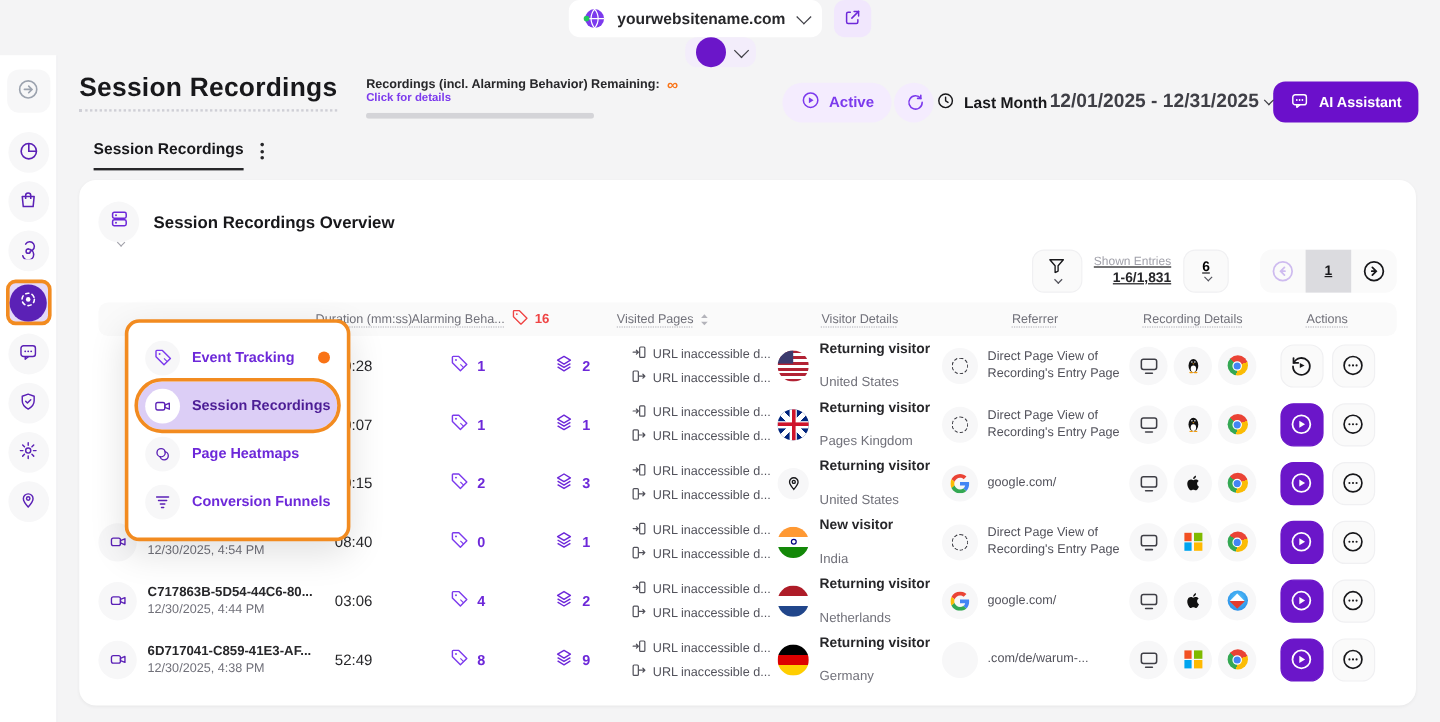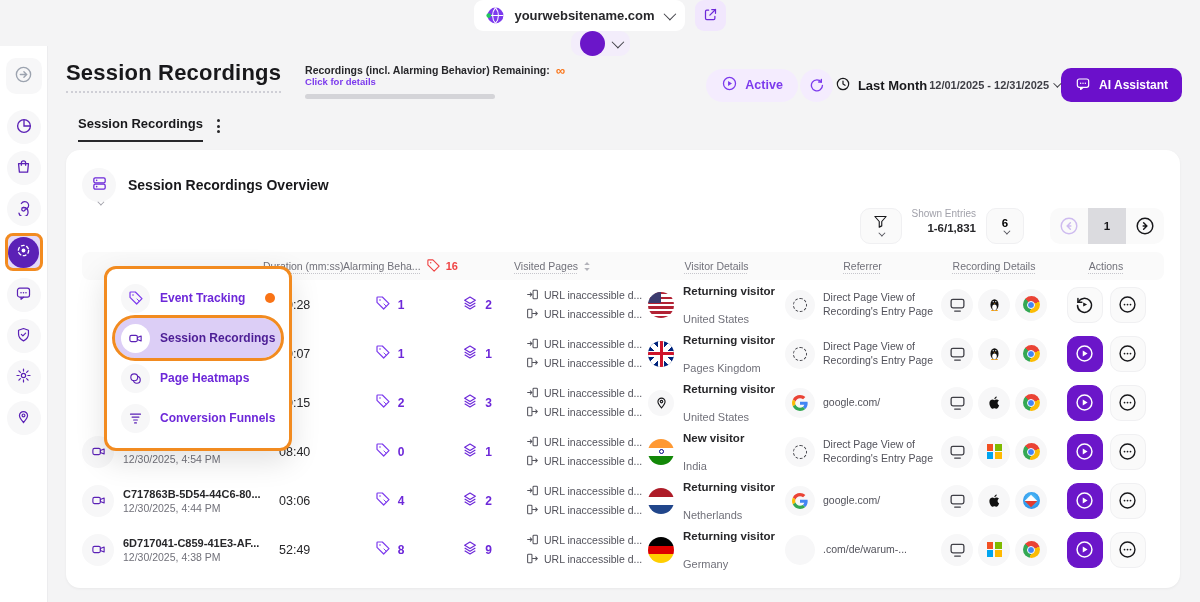--- a/index.html
+++ b/index.html
@@ -31,36 +31,36 @@
   .remain-line { display:flex; align-items:flex-end; gap:6px; }
   .remain-label { font-size:10.5px; font-weight:700; color:#27272A; }
   .infinity { color:#F97316; font-size:13px; font-weight:700; line-height:10px; }
   .details-link { font-size:9.5px; color:#7C3AED; font-weight:600; cursor:pointer; }
   .remain-bar { width:190px; height:5px; background:#E4E4E7; border-radius:3px; margin-top:7px; overflow:hidden; }
   .remain-bar i { display:block; height:100%; width:100%; background:#D4D4D8; }
   .head-right { margin-left:auto; display:flex; align-items:center; gap:2px; padding-top:8px; }
   .active-btn { display:flex; align-items:center; gap:7px; background:#F4ECFE; color:#7C3AED; border:none; border-radius:17px; height:33px; padding:0 15px; font-size:12.5px; font-weight:700; cursor:pointer; }
   .refresh-btn { width:33px; height:33px; border-radius:50%; background:#F4ECFE; border:none; display:flex; align-items:center; justify-content:center; cursor:pointer; }
   .period { display:flex; align-items:center; gap:7px; font-size:13px; font-weight:700; color:#18181B; }
-  .daterange { font-size:11px; color:#3F3F46; font-weight:600; display:flex; align-items:center; gap:4px; cursor:pointer; }
+  .daterange { font-size:16px; color:#3F3F46; font-weight:600; display:flex; align-items:center; gap:4px; cursor:pointer; }
   .daterange .chev { width:6px; height:6px; border-width:1.4px; }
   .ai-btn { display:flex; align-items:center; gap:8px; background:#6B10CB; color:#fff; border:none; border-radius:10px; height:34px; padding:0 14px; font-size:12px; font-weight:700; cursor:pointer; }
 
   .tabrow { display:flex; align-items:center; padding:14px 18px 0 30px; }
   .tab { font-size:13px; font-weight:700; color:#18181B; padding-bottom:9px; border-bottom:2px solid #27272A; cursor:pointer; }
   .tab-dots { margin-left:14px; margin-bottom:6px; cursor:pointer; display:flex; flex-direction:column; gap:2.5px; }
   .tab-dots i { width:3px; height:3px; border-radius:50%; background:#27272A; }
 
   
   .card { position:absolute; left:18px; top:104px; width:1114px; height:438px; background:#fff; border-radius:14px; box-shadow:0 1px 3px rgba(0,0,0,.05); padding:0 16px; }
   .card-head { display:flex; align-items:center; gap:12px; padding-top:18px; }
   .card-icon { width:34px; height:34px; border-radius:50%; background:#F7F7F8; display:flex; align-items:center; justify-content:center; position:relative; cursor:pointer; }
   .card-icon .chev { position:absolute; bottom:-4px; width:5px; height:5px; border-color:#A1A1AA; }
   .card-title { font-size:14px; font-weight:700; }
-  .toolbar { display:flex; align-items:flex-start; gap:10px; justify-content:flex-end; margin-top:6px; }
+  .toolbar { display:flex; align-items:center; gap:10px; justify-content:flex-end; margin-top:6px;text-decoration:underline; }
   .filter-btn { width:42px; height:36px; background:#FAFAFA; border:1px solid #F0F0F2; border-radius:10px; display:flex; flex-direction:column; align-items:center; justify-content:center; cursor:pointer; }
   .filter-btn .chev { width:5px; height:5px; border-color:#52525B; margin-top:1px; }
   .shown { text-align:right; line-height:1.25; }
   .shown .lbl { font-size:10px; color:#A1A1AA; }
   .shown .val { font-size:11.5px; font-weight:700; color:#27272A; }
   .size-btn { width:38px; height:36px; background:#FAFAFA; border:1px solid #F0F0F2; border-radius:10px; display:flex; flex-direction:column; align-items:center; justify-content:center; font-size:11.5px; font-weight:700; cursor:pointer; }
   .size-btn .chev { width:5px; height:5px; border-color:#52525B; margin-top:1px; }
   .pager { display:flex; background:#FAFAFA; border-radius:10px; overflow:hidden; margin-left:16px; }
   .pager > div { width:38px; height:36px; display:flex; align-items:center; justify-content:center; cursor:pointer; }
   .pg-prev { opacity:.9; }

